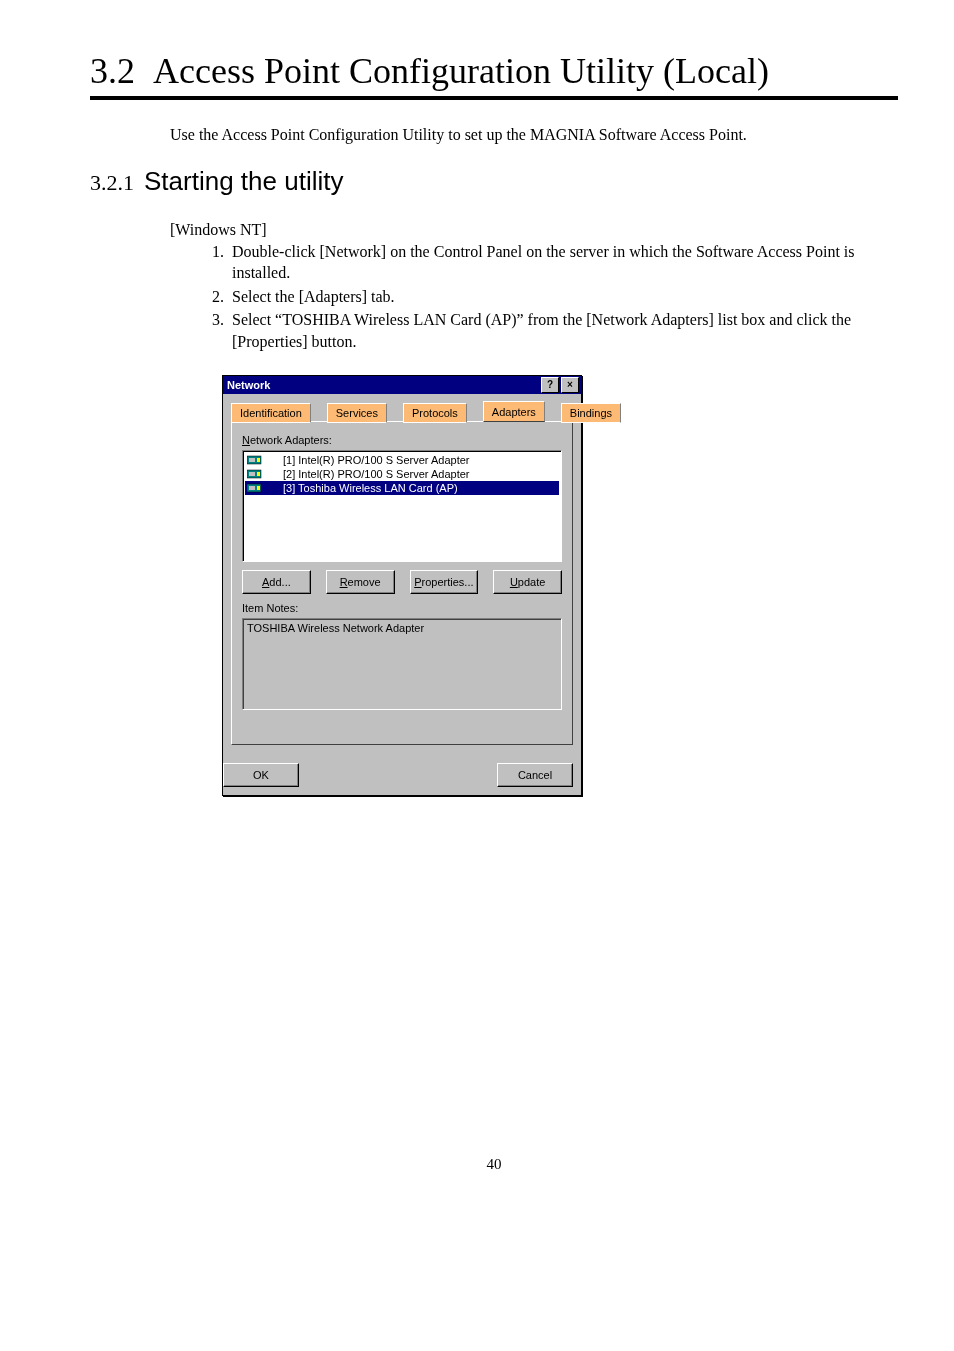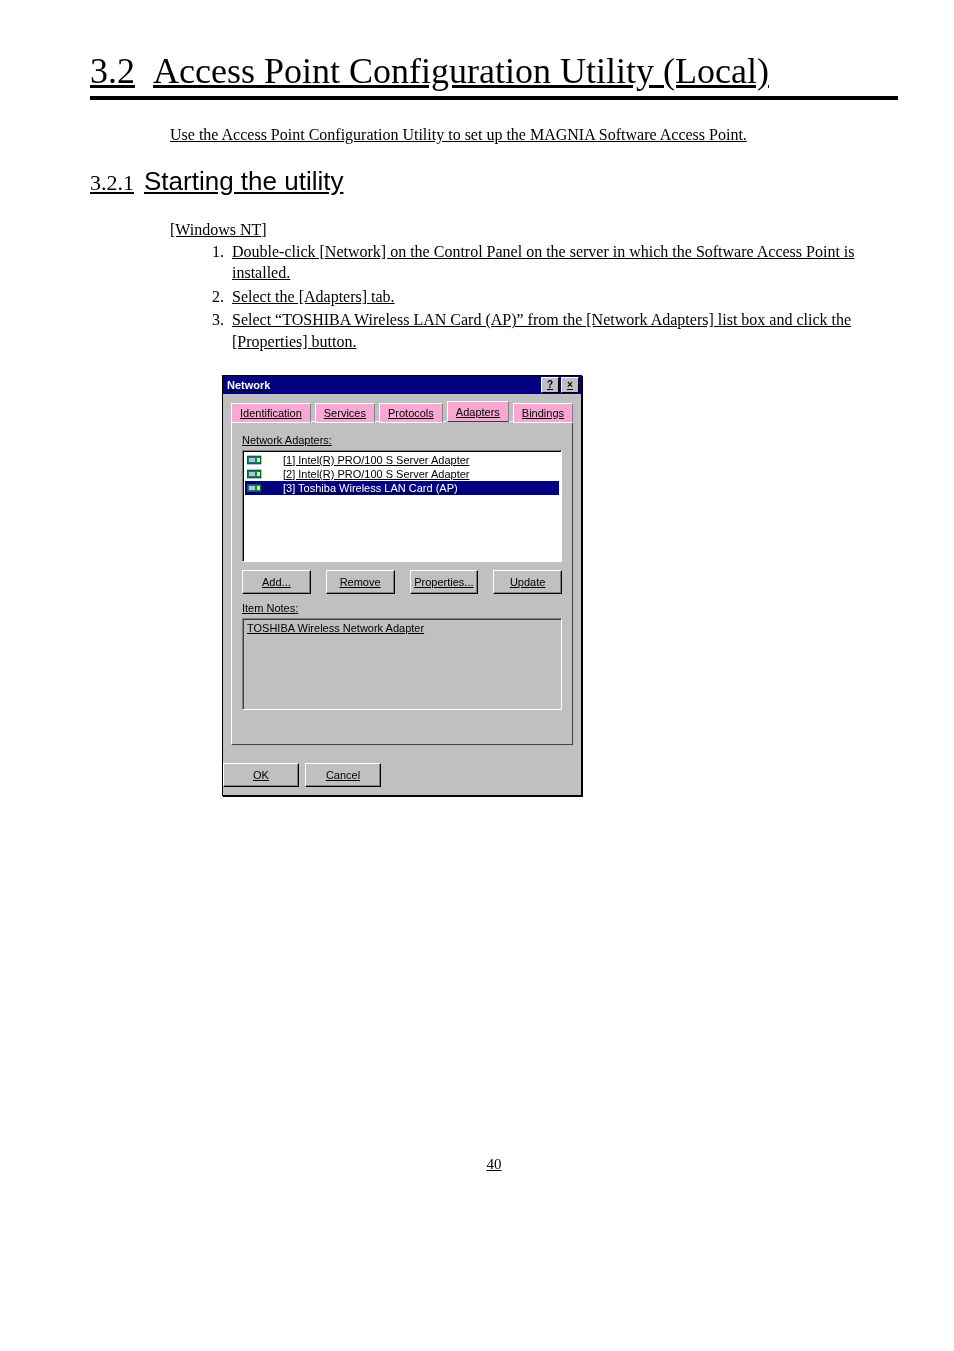--- a/index.html
+++ b/index.html
@@ -5,21 +5,20 @@
   body {
     margin: 0;
     padding: 0;
     background: #fff;
     font-family: "Times New Roman", Times, serif;
     color: #000;
     width: 954px;
   }
   .page {
     padding: 50px 56px 40px 90px;
-    text-decoration: underline;
   }
   .section-heading {
     font-size: 36px;
     font-weight: normal;
     margin: 0 0 4px 0;
     padding: 0 0 0 0;
   }
   .section-heading .num {
     margin-right: 18px;
   }
@@ -111,24 +110,24 @@
     display: flex;
     align-items: flex-end;
     height: 22px;
     position: relative;
     margin-bottom: -1px;
   }
   .tab {
     border-top: 1px solid #fff;
     border-left: 1px solid #fff;
     border-right: 1px solid #808080;
-    background: #f9a8d4;
+    background: #fdba74;
     padding: 3px 8px 2px 8px;
     font-size: 11px;
-    margin-right: 4px;
+    margin-right: 16px;
     position: relative;
     top: 1px;
     height: 13px;
   }
   .tab.active {
     border-bottom: 1px solid #404040;
     top: 0;
     padding-top: 4px;
     z-index: 2;
   }
@@ -205,21 +204,21 @@
     border-right: 1px solid #fff;
     border-bottom: 1px solid #fff;
     box-shadow: inset 1px 1px 0 #404040;
     height: 84px;
     padding: 3px 4px;
     font-size: 11px;
     margin-top: 3px;
   }
   .dlg-footer {
     display: flex;
-    justify-content: flex-start;
+    justify-content: space-between;
     gap: 6px;
     padding: 8px 8px 8px 0;
   }
   .dlg-footer .btn {
     flex: 0 0 74px;
   }
   .page-number {
     text-align: center;
     font-size: 15px;
     margin-top: 360px;

